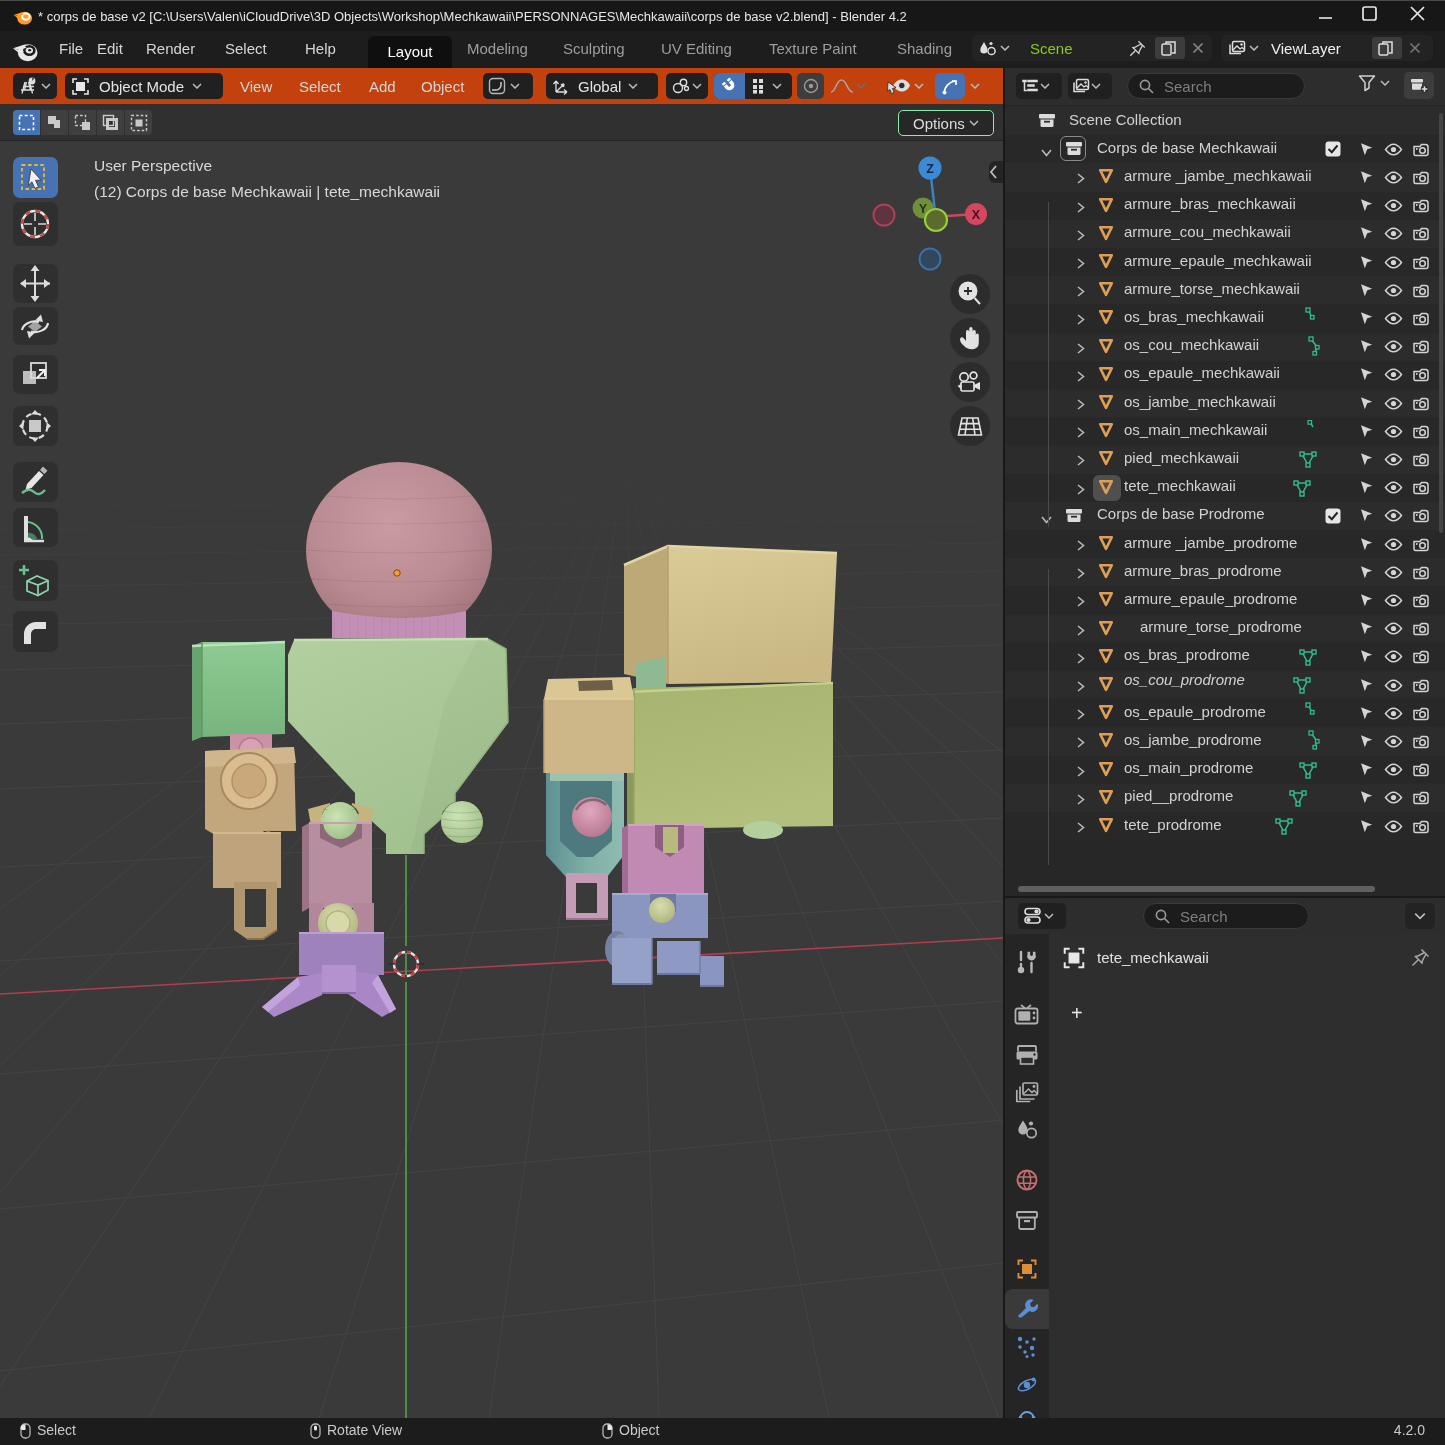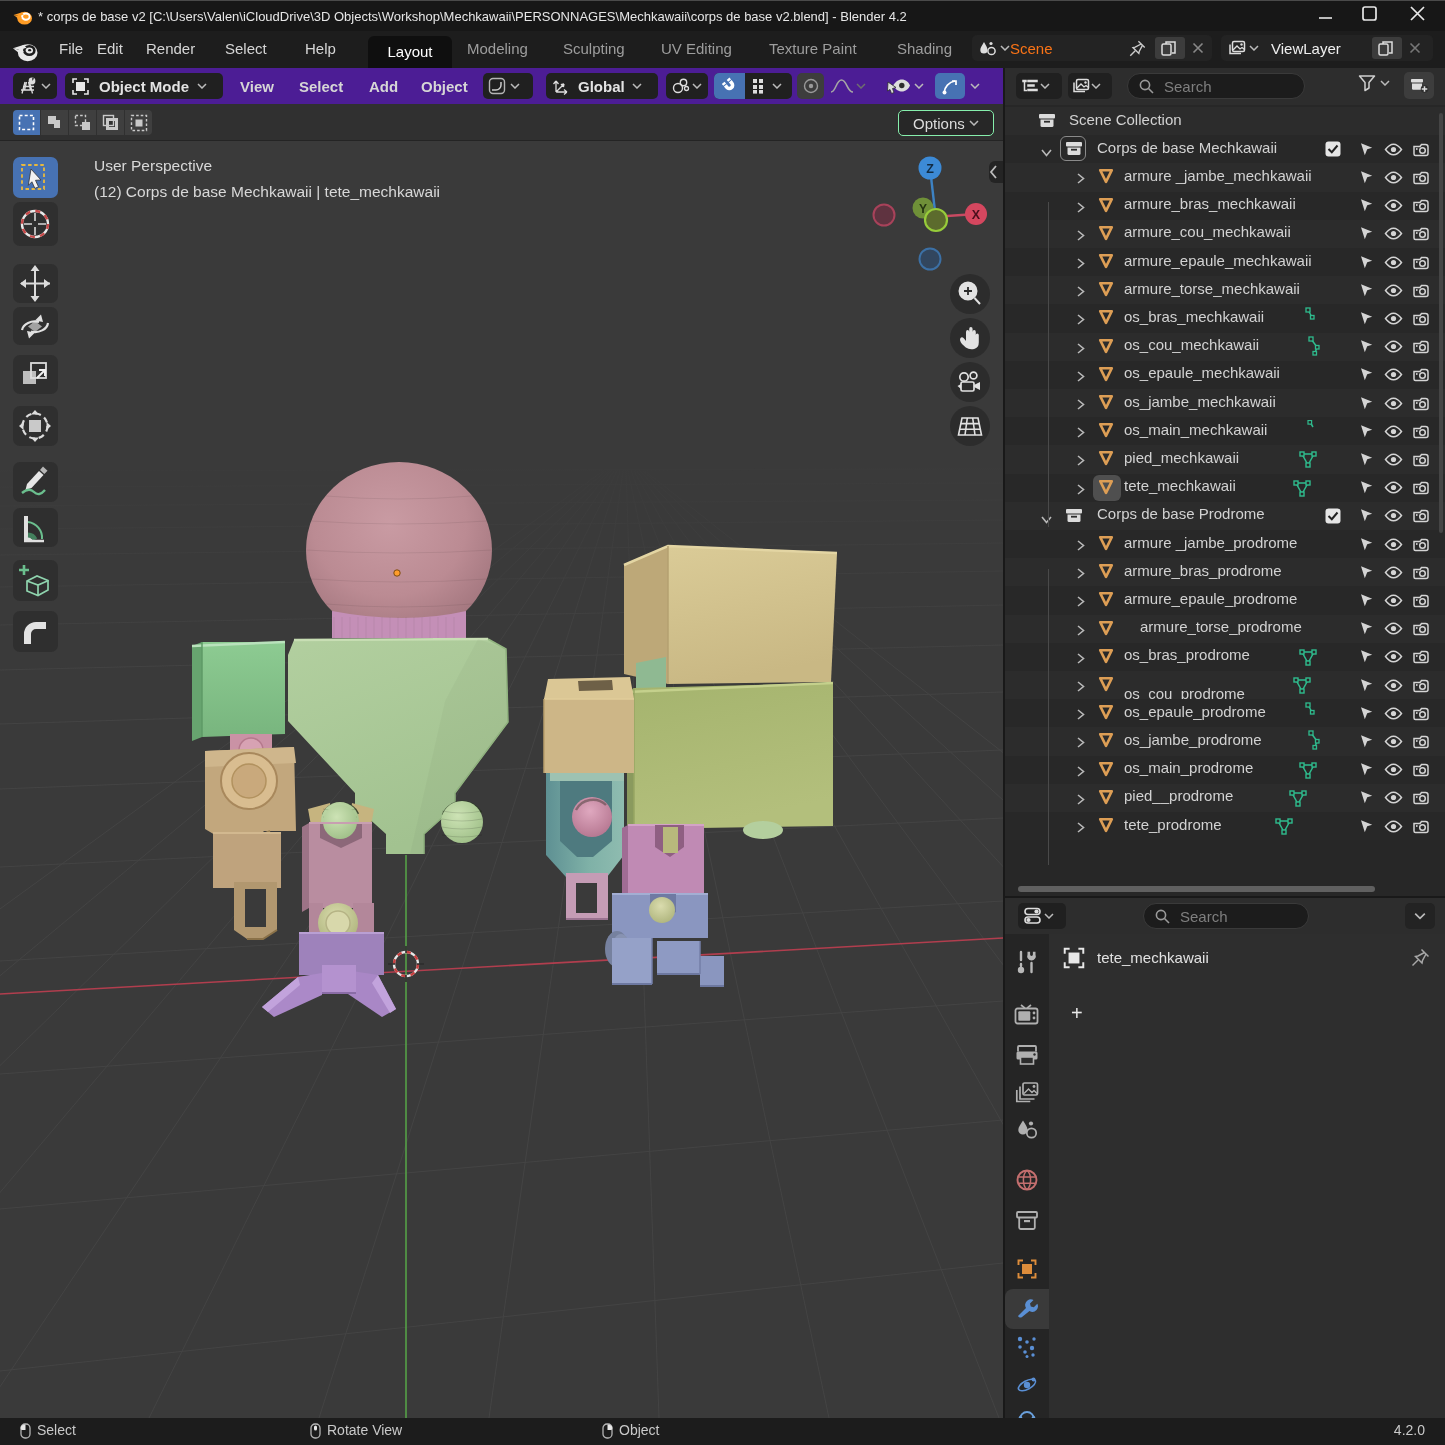--- a/index.html
+++ b/index.html
@@ -5,21 +5,21 @@
   * { margin:0; padding:0; box-sizing:border-box; }
   html,body { width:1445px; height:1445px; background:#3a3a3a; overflow:hidden;
     font-family:"Liberation Sans", sans-serif; }
   #root { position:absolute; left:0; top:0; width:1445px; height:1445px; }
   .abs { position:absolute; }
   .row { display:flex; align-items:center; }
 
   
   #titlebar { left:0; top:0; width:1445px; height:31px; background:#171717; border-top:1px solid #4a4a4a; }
   #menubar { left:0; top:31px; width:1445px; height:37px; background:#1d1d1d; }
-  #vpheader { left:0; top:68px; width:1164px; height:36px; background:#4c1d95;font-weight:bold; }
+  #vpheader { left:0; top:68px; width:1164px; height:36px; background:#c2410c; }
   #toolsettings { left:0; top:104px; width:1003px; height:37px; background:#303030; border-bottom:1px solid #242424; }
 
   .menu-item { color:#d6d6d6; font-size:15px; }
   .tab { color:#9d9d9d; font-size:15px; }
   .tab.active { color:#fff; background:#0f0f0f; border-radius:6px 6px 0 0; }
 
   .widget { background:#202020; border-radius:5px; height:26px; display:flex; align-items:center; color:#e3e3e3; font-size:15px; }
   .chev { width:10px; height:6px; display:inline-block; }
 
   
@@ -78,21 +78,21 @@
 
     <div class="abs widget" style="left:972px;top:4px;width:240px;background:#232323;">
       <svg style="margin-left:6px" width="20" height="18" viewBox="0 0 20 18">
         <path d="M6 3 C8 6.5 9.5 8.5 9.5 11 a3.6 3.6 0 0 1 -7.2 0 C2.3 8.5 4 6.5 6 3 Z" fill="#ddd"></path>
         <circle cx="13.5" cy="12" r="3.6" fill="none" stroke="#ddd" stroke-width="1.5"></circle>
         <circle cx="13" cy="4.5" r="1.6" fill="#ddd"></circle>
       </svg>
       <svg class="chev" style="margin-left:2px" viewBox="0 0 10 6">
           <path d="M1 1 L5 5 L9 1" stroke="#bbb" stroke-width="1.5" fill="none"></path>
         </svg>
-      <span style="margin-left:0;color:#f97316;">Scene</span>
+      <span style="margin-left:20px;color:#84cc16;">Scene</span>
       <svg style="position:absolute;left:156px" width="19" height="19" viewBox="0 0 21 21">
           <g stroke="#ccc" stroke-width="1.5" fill="none">
             <path d="M11.5 2.5 l7 7"></path>
             <path d="M14.5 5.5 l-6.5 3.5 -2.5 0.5 6.5 6.5 0.5 -2.5 3.5 -6.5"></path>
             <path d="M8 13 l-5.5 5.5"></path>
           </g>
         </svg>
       <span style="position:absolute;left:183px;top:2px;width:30px;height:22px;background:#3c3c3c;border-radius:3px;"></span>
       <svg style="position:absolute;left:188px" width="19" height="19" viewBox="0 0 19 19">
           <rect x="2" y="5" width="9" height="11" rx="1.5" fill="none" stroke="#ddd" stroke-width="1.5"></rect>
@@ -1082,21 +1082,21 @@
             </svg>
           </span>
       </div>
       <div class="orow" style="top:564.0px;background:#2c2c2c;">
       <span class="abs" style="left:70px;top:8px;"><svg width="11" height="13" viewBox="0 0 11 13">
               <path d="M3 2 L8.5 6.5 L3 11" stroke="#b9b9b9" stroke-width="1.6" fill="none"></path>
             </svg></span>
       <span class="abs" style="left:91px;top:4px;"><svg width="20" height="19" viewBox="0 0 20 19">
               <path d="M4.2 3.2 h11.6 L10 14.8 Z" fill="none" stroke="#dd9e55" stroke-width="2.6" stroke-linejoin="round"></path>
             </svg></span>
-      <span class="abs" style="left:119px;top:14px;max-width:196px;overflow:hidden;display:inline-block;">os_cou_prodrome</span>
+      <span class="abs" style="left:119px;top:0;max-width:196px;overflow:hidden;display:inline-block;font-style:italic;">os_cou_prodrome</span>
       <span class="abs" style="left:286px;top:3px;"><svg width="22" height="22" viewBox="0 0 22 22">
               <path d="M5 6 L17 6 L11 17 Z" fill="none" stroke="#2fbc8e" stroke-width="1.5"></path>
               <rect x="3" y="4" width="4" height="4" fill="#272727" stroke="#2fbc8e" stroke-width="1.4"></rect>
               <rect x="15" y="4" width="4" height="4" fill="#272727" stroke="#2fbc8e" stroke-width="1.4"></rect>
               <rect x="9" y="15" width="4" height="4" fill="#272727" stroke="#2fbc8e" stroke-width="1.4"></rect>
             </svg></span>
       <span class="ricons">
             <svg class="oic" width="17" height="17" viewBox="0 0 17 17">
               <path d="M3 2.2 L14.2 6.8 L9.2 8.2 L6.8 14.2 Z" fill="#d4d4d4"></path>
             </svg>

